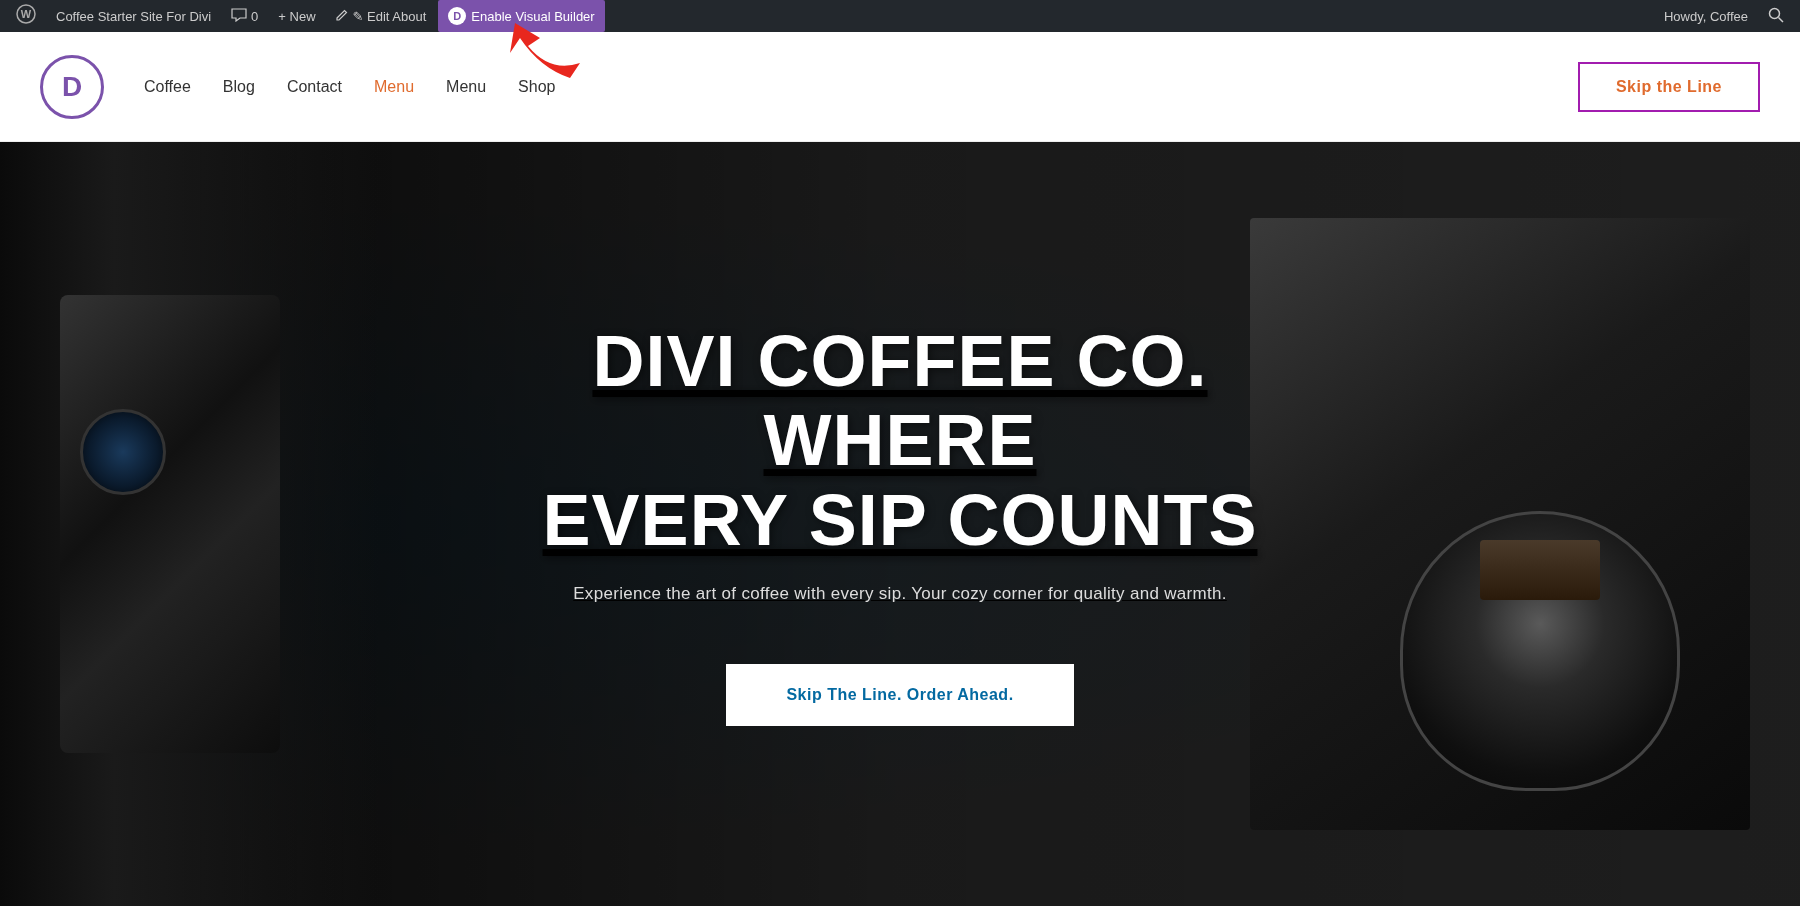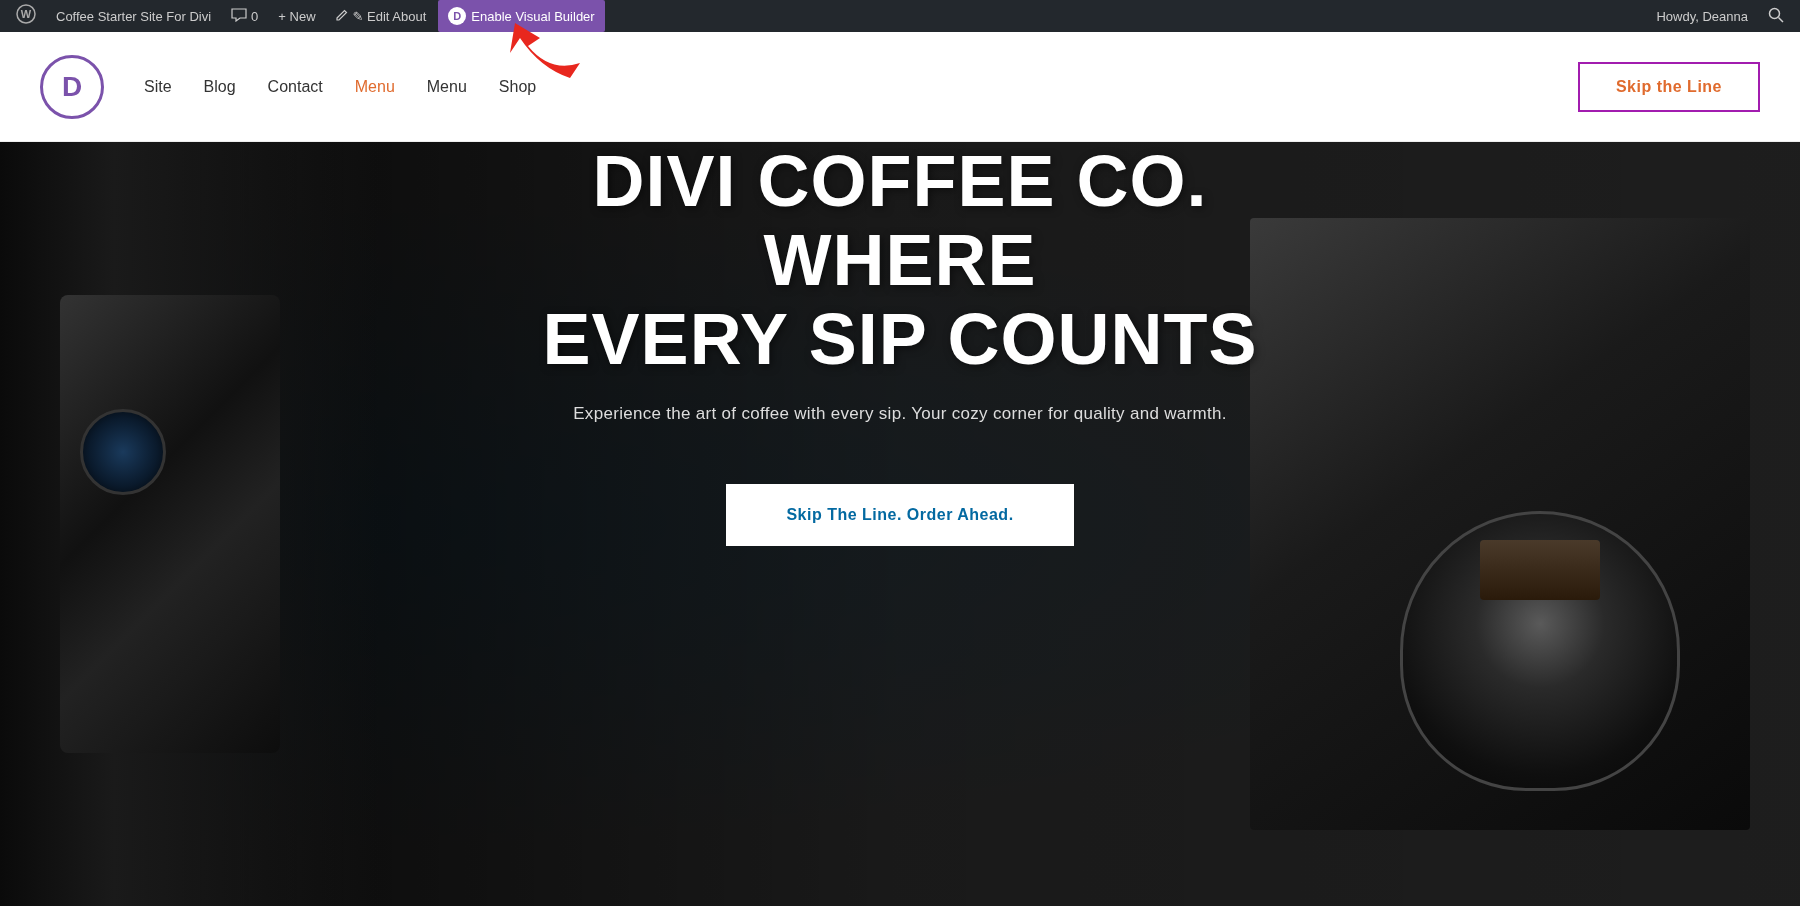--- a/index.html
+++ b/index.html
@@ -100,21 +100,23 @@
     }
 
     
     #hero {
       position: relative;
       width: 100%;
       height: calc(906px - 32px - 110px);
       background: #1a1a1a;
       overflow: hidden;
       display: flex;
+      align-items: center;
       justify-content: center;
+      text-decoration: underline;
     }
     .hero-bg {
       position: absolute;
       inset: 0;
       background: 
         linear-gradient(to right, rgba(0,0,0,0.85) 0%, rgba(0,0,0,0.4) 50%, rgba(0,0,0,0.3) 100%),
         radial-gradient(ellipse at 20% 50%, rgba(0,50,80,0.3) 0%, transparent 60%);
       background-color: #2a2a2a;
     }
     
@@ -227,42 +229,42 @@
           <path d="M1 9L8.5 1.5 10.5 3.5 3 11H1V9z" stroke="#ccc" stroke-width="1.2" fill="none"></path>
         </svg>
     </span>
     <span>✎ Edit About</span>
   </div>
   <div class="admin-bar-item divi-btn">
     <span style="background:#fff; color:#7b52ab; border-radius:50%; width:18px; height:18px; display:flex; align-items:center; justify-content:center; font-weight:bold; font-size:11px;">D</span>
     <span>Enable Visual Builder</span>
   </div>
   <div class="admin-bar-right">
-    <span class="howdy">Howdy, Deanna</span>
+    <span class="howdy">Howdy, Coffee</span>
     <span class="search-icon">
       <svg width="16" height="16" viewBox="0 0 16 16" fill="none">
           <circle cx="6.5" cy="6.5" r="5" stroke="#ccc" stroke-width="1.5"></circle>
           <line x1="10.5" y1="10.5" x2="15" y2="15" stroke="#ccc" stroke-width="1.5"></line>
         </svg>
     </span>
   </div>
 </div>
 
 <div class="annotation-arrow">
   <svg class="arrow-svg" viewBox="0 0 120 80" fill="none" xmlns="http://www.w3.org/2000/svg">
     <path d="M90 70 Q60 60 40 30 L30 45 L35 15 L60 30 L48 38 Q70 65 100 55 Z" fill="#e8271e"></path>
   </svg>
 </div>
 
 <header id="site-header">
   <div class="site-logo">
     <span>D</span>
   </div>
   <nav class="site-nav">
-    <a class="nav-link">Site</a>
+    <a class="nav-link">Coffee</a>
     <a class="nav-link">Blog</a>
     <a class="nav-link">Contact</a>
     <a class="nav-link active">Menu</a>
     <a class="nav-link">Menu</a>
     <a class="nav-link">Shop</a>
   </nav>
   <button class="skip-line-btn">Skip the Line</button>
 </header>
 
 <section id="hero">

